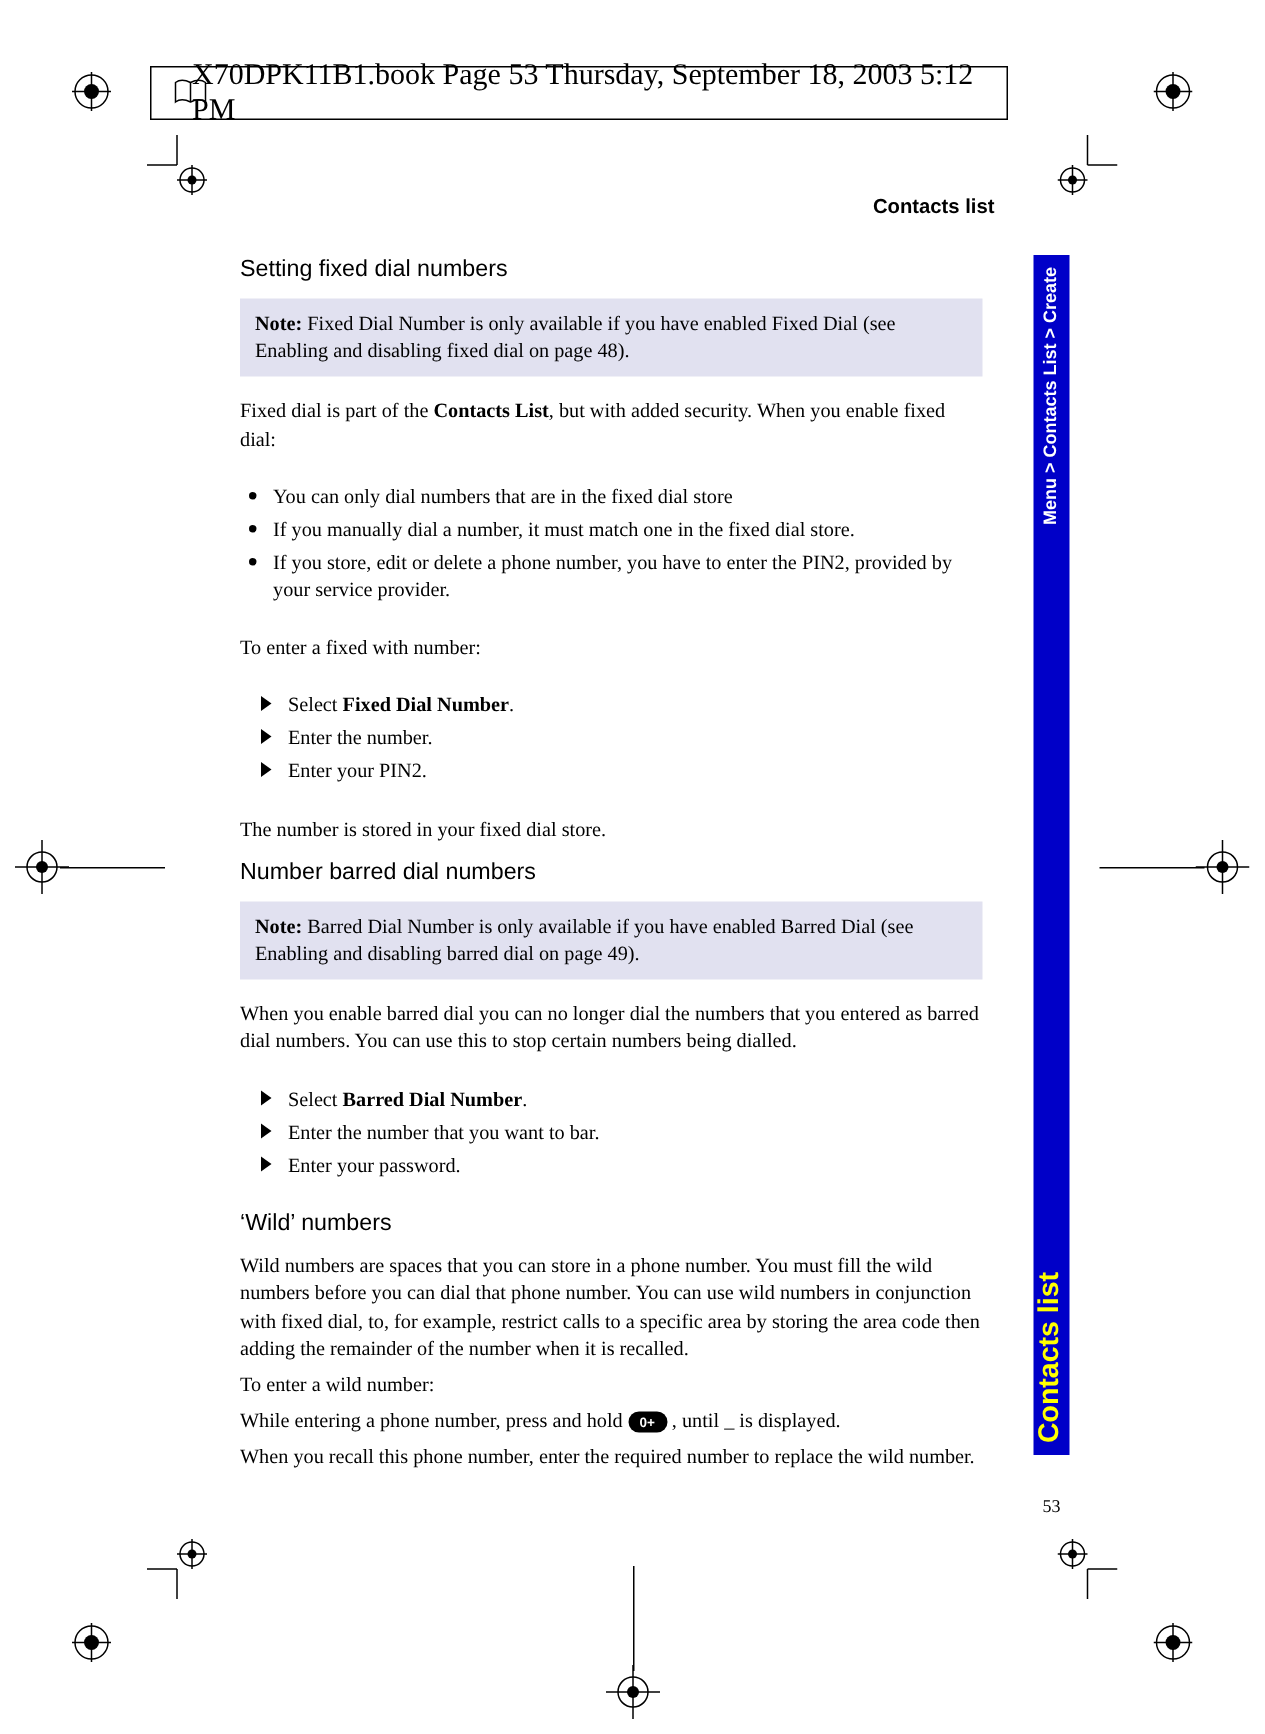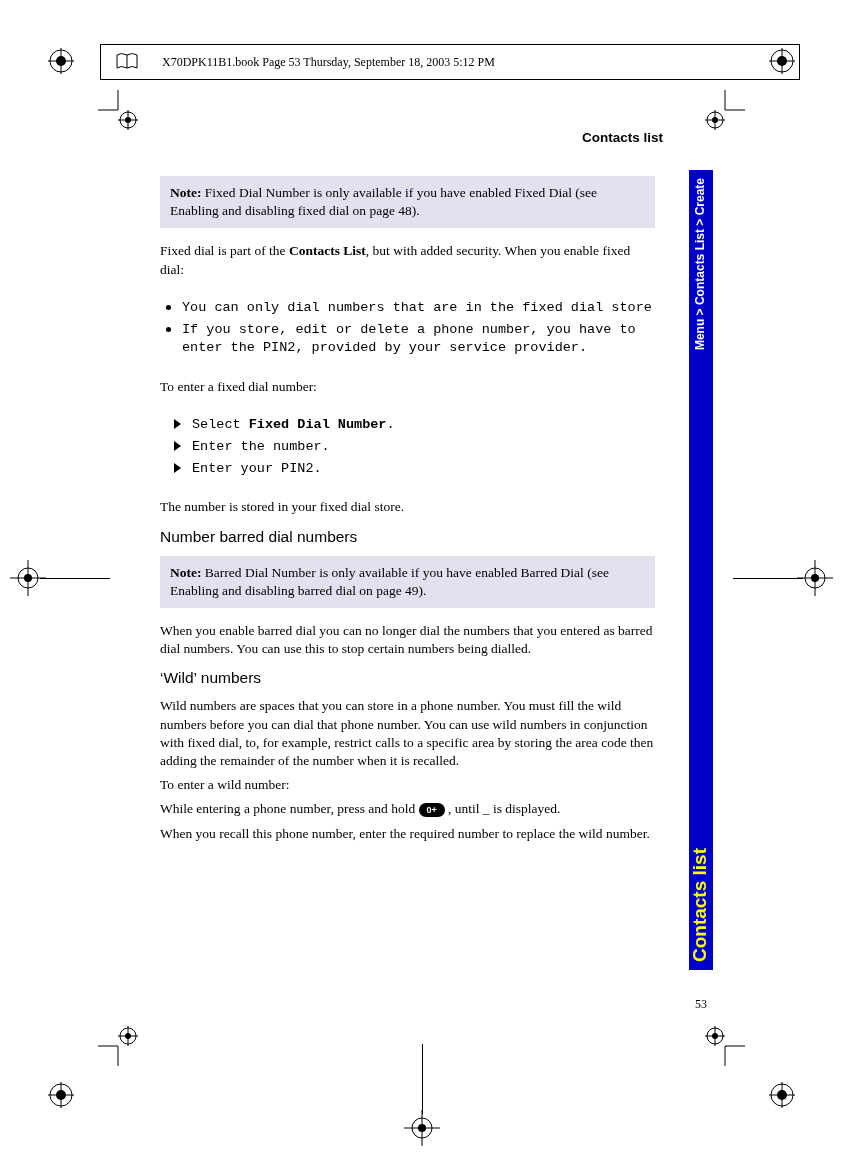--- a/index.html
+++ b/index.html
@@ -10,27 +10,27 @@
     position: relative;
     font-family: "Times New Roman", Times, serif;
     background: #fff;
     color: #000;
   }
   .crop-svg { position: absolute; }
   .header-box {
     position: absolute;
     left: 100px;
     top: 44px;
-    width: 700px;
+    width: 572px;
     height: 36px;
     border: 1px solid #000;
     display: flex;
     align-items: center;
-    padding-left: 61px;
-    font-size: 12px;
+    padding-left: 27px;
+    font-size: 20px;
     box-sizing: border-box;
   }
   .content {
     position: absolute;
     left: 160px;
     top: 170px;
     width: 495px;
     font-size: 13.5px;
     line-height: 1.35;
   }
@@ -68,21 +68,21 @@
     margin: 10px 0 8px 0;
   }
   .note-box {
     background: #e1e1f0;
     padding: 8px 10px;
     margin: 6px 0 14px 0;
     font-size: 13.5px;
   }
   .note-box .note-lead { font-weight: bold; margin-top: 23px; }
   p { margin: 6px 0; }
-  ul.bullets, ul.arrows { list-style: none; padding: 0; margin: 20px 0; font-family: Liberation Mono, monospace; }
+  ul.bullets, ul.arrows { list-style: none; padding: 0; margin: 20px 0; }
   ul.bullets li { position: relative; padding-left: 22px; margin: 4px 0; }
   ul.bullets li::before {
     content: ""; position: absolute; left: 6px; top: 6px;
     width: 5px; height: 5px; background: #000; border-radius: 50%;
   }
   ul.arrows li { position: relative; padding-left: 26px; margin: 4px 0 4px 6px; }
   ul.arrows li::before {
     content: ""; position: absolute; left: 8px; top: 3px;
     width: 0; height: 0; border-top: 5px solid transparent;
     border-bottom: 5px solid transparent; border-left: 7px solid #000;
@@ -207,43 +207,50 @@
 
 <div class="section-label">Contacts list</div>
 
 <div class="sidebar">
   <div class="sidebar-text sidebar-breadcrumb">Menu &gt; Contacts List &gt; Create</div>
   <div class="sidebar-text sidebar-title">Contacts list</div>
 </div>
 
 <div class="content">
 
+  <h3 style="margin-top:0">Setting fixed dial numbers</h3>
   <div class="note-box">
     <span class="note-lead">Note:</span><span> Fixed Dial Number is only available if you have enabled Fixed Dial (see Enabling and disabling fixed dial on page 48).</span>
   </div>
   <p>
     <span>Fixed dial is part of the </span><span class="bold">Contacts List</span><span>, but with added security. When you enable fixed dial:</span>
   </p>
   <ul class="bullets">
     <li>You can only dial numbers that are in the fixed dial store</li>
+    <li>If you manually dial a number, it must match one in the fixed dial store.</li>
     <li>If you store, edit or delete a phone number, you have to enter the PIN2, provided by your service provider.</li>
   </ul>
-  <p>To enter a fixed dial number:</p>
+  <p>To enter a fixed with number:</p>
   <ul class="arrows">
     <li><span>Select </span><span class="bold">Fixed Dial Number</span><span>.</span></li>
     <li>Enter the number.</li>
     <li>Enter your PIN2.</li>
   </ul>
   <p>The number is stored in your fixed dial store.</p>
 
   <h3>Number barred dial numbers</h3>
   <div class="note-box">
     <span class="note-lead">Note:</span><span> Barred Dial Number is only available if you have enabled Barred Dial (see Enabling and disabling barred dial on page 49).</span>
   </div>
   <p>When you enable barred dial you can no longer dial the numbers that you entered as barred dial numbers. You can use this to stop certain numbers being dialled.</p>
+  <ul class="arrows">
+    <li><span>Select </span><span class="bold">Barred Dial Number</span><span>.</span></li>
+    <li>Enter the number that you want to bar.</li>
+    <li>Enter your password.</li>
+  </ul>
 
   <h3>‘Wild’ numbers</h3>
   <p>Wild numbers are spaces that you can store in a phone number. You must fill the wild numbers before you can dial that phone number. You can use wild numbers in conjunction with fixed dial, to, for example, restrict calls to a specific area by storing the area code then adding the remainder of the number when it is recalled.</p>
   <p>To enter a wild number:</p>
   <p>
     <span>While entering a phone number, press and hold </span><span class="key-icon">0+</span><span> , until _ is displayed.</span>
   </p>
   <p>When you recall this phone number, enter the required number to replace the wild number.</p>
 
 </div>

